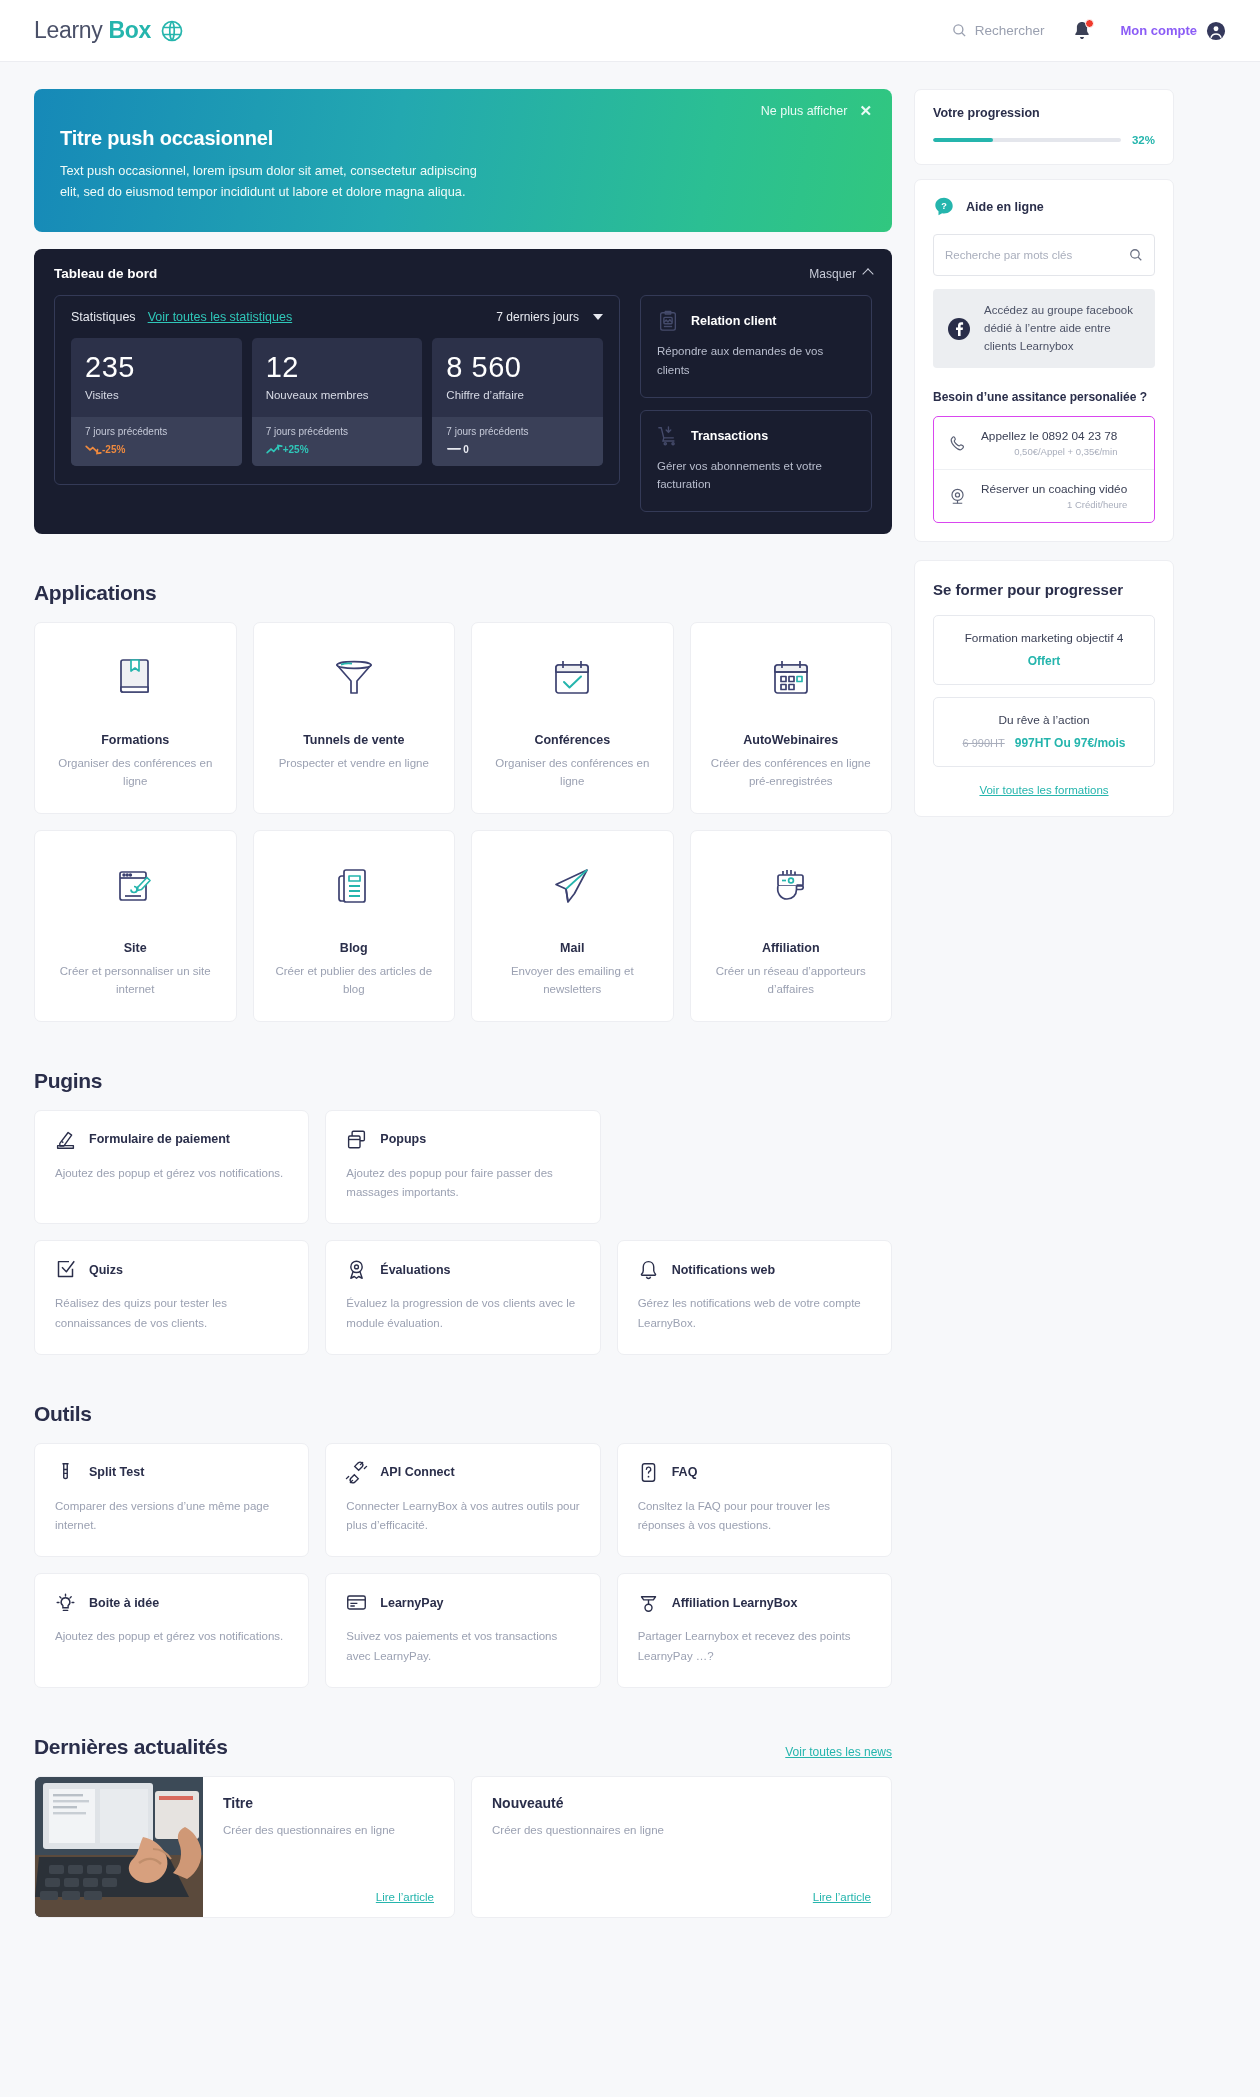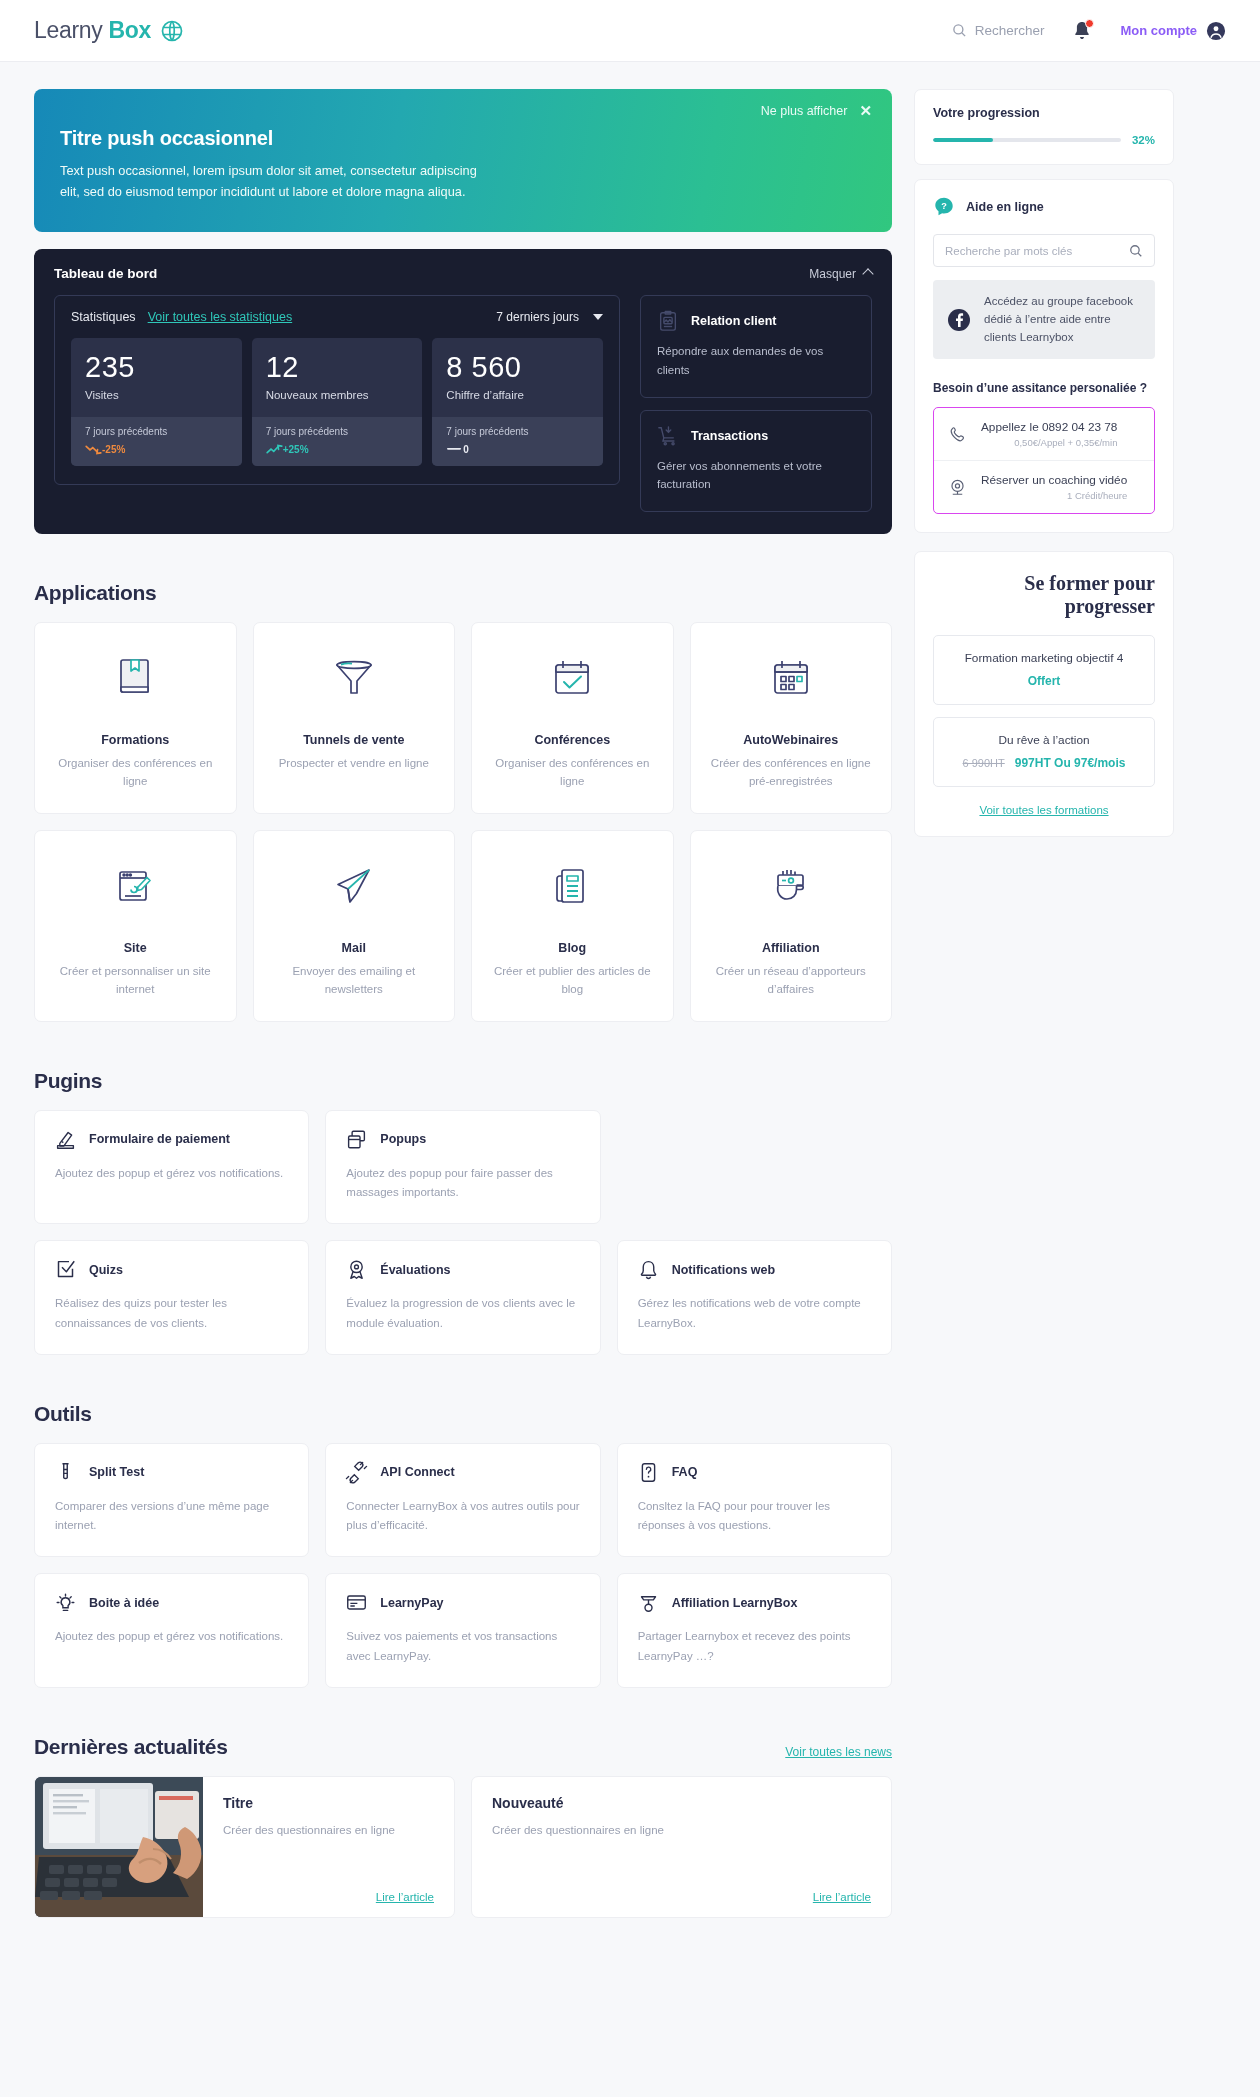--- a/index.html
+++ b/index.html
@@ -119,38 +119,38 @@
   .scard + .scard{margin-top:14px;}
   .prog-t{font-size:12.5px;font-weight:700;color:#2a2e4a;margin-bottom:14px;}
   .prog-row{display:flex;align-items:center;gap:11px;}
   .prog-track{flex:1;height:4px;border-radius:3px;background:#e4e6ec;overflow:hidden;}
   .prog-fill{height:100%;background:#25b5ad;border-radius:3px;}
   .prog-pct{font-size:11.5px;font-weight:700;color:#25b5ad;}
 
   .help-h{display:flex;align-items:center;gap:11px;margin-bottom:16px;}
   .help-h .t{font-size:12.5px;font-weight:700;color:#2a2e4a;}
   .kw{
-    border:1px solid #e3e5ea;border-radius:4px;height:33px;display:flex;align-items:center;
+    border:1px solid #e3e5ea;border-radius:4px;height:42px;display:flex;align-items:center;
     padding:0 11px;gap:8px;
   }
   .kw input{border:0;outline:0;flex:1;font-size:11.5px;color:#2a2e4a;font-family:inherit;background:transparent;}
   .kw input::placeholder{color:#a9aebc;}
   .fb{
     background:#eceef1;border-radius:4px;margin-top:13px;padding:13px 14px;display:flex;gap:13px;align-items:center;
     cursor:pointer;
   }
   .fb p{font-size:11.5px;color:#4c5266;line-height:1.55;}
   .assist-t{font-size:12px;font-weight:700;color:#2a2e4a;margin:22px 0 12px 0;}
   .assist-box{border:1px solid #d946ef;border-radius:5px;overflow:hidden;text-align:right;}
   .assist-row{display:flex;gap:14px;align-items:center;padding:12px 14px;cursor:pointer;}
   .assist-row + .assist-row{border-top:1px solid #eef0f3;}
   .assist-row .m{font-size:11.8px;color:#3b4055;}
   .assist-row .s{font-size:9.5px;color:#a9aebc;margin-top:3px;}
 
-  .sf-t{font-size:20px;font-weight:700;color:#2a2e4a;text-align:right;margin-bottom:17px;font-family:Liberation Serif, serif;}
+  .sf-t{font-size:15px;font-weight:700;color:#2a2e4a;text-align:left;margin-bottom:17px;}
   .sf-item{border:1px solid #e7e9ee;border-radius:5px;padding:15px 12px 16px 12px;text-align:center;cursor:pointer;}
   .sf-item + .sf-item{margin-top:12px;}
   .sf-item .n{font-size:11.8px;color:#3b4055;margin-bottom:9px;}
   .sf-item .offer{font-size:12px;font-weight:700;color:#25b5ad;}
   .sf-price{display:flex;align-items:center;justify-content:center;gap:10px;}
   .sf-old{font-size:11px;color:#a9aebc;text-decoration:line-through;}
   .sf-new{font-size:12px;font-weight:700;color:#25b5ad;}
   .sf-more{display:block;text-align:center;margin-top:17px;color:#25b5ad;font-size:11.5px;text-decoration:underline;cursor:pointer;}
 
   .mt48{margin-top:47px;}
@@ -399,41 +399,41 @@
               <path d="M17 24.5a3 3 0 1 0 3-3" stroke="#25b5ad"></path>
               <path d="M24.5 21.5L33 12.5l3 3-8.5 9-4 1 .5-4z" fill="#fff" stroke="#25b5ad"></path>
             </svg>
           </div>
           <div class="t">Site</div>
           <div class="d">Créer et personnaliser un site internet</div>
         </div>
 
         <div class="app">
           <div class="ic">
-            <svg viewBox="0 0 44 42" width="44" height="42" fill="none" stroke="#3c4170" stroke-width="1.7" stroke-linejoin="round">
-              <path d="M37 5L6 19.5l10 4.5 2 13 6.5-8.5L37 5z" fill="#fff"></path>
-              <path d="M37 5L16 24" stroke="#25b5ad"></path>
-              <path d="M16 24l2 13"></path>
-            </svg>
-          </div>
-          <div class="t">Mail</div>
-          <div class="d">Envoyer des emailing et newsletters</div>
-        </div>
-
-        <div class="app">
-          <div class="ic">
             <svg viewBox="0 0 42 42" width="42" height="42" fill="none" stroke="#3c4170" stroke-width="1.7" stroke-linejoin="round">
               <rect x="11" y="5" width="21" height="32" rx="2" fill="#fff"></rect>
               <path d="M11 11H8.5A2.5 2.5 0 0 0 6 13.5v20A2.5 2.5 0 0 0 8.5 36H11"></path>
               <rect x="16" y="11" width="11" height="5" stroke="#25b5ad"></rect>
               <path d="M16 21h11M16 26h11M16 31h11" stroke="#25b5ad" stroke-width="2"></path>
             </svg>
           </div>
           <div class="t">Blog</div>
           <div class="d">Créer et publier des articles de blog</div>
+        </div>
+
+        <div class="app">
+          <div class="ic">
+            <svg viewBox="0 0 44 42" width="44" height="42" fill="none" stroke="#3c4170" stroke-width="1.7" stroke-linejoin="round">
+              <path d="M37 5L6 19.5l10 4.5 2 13 6.5-8.5L37 5z" fill="#fff"></path>
+              <path d="M37 5L16 24" stroke="#25b5ad"></path>
+              <path d="M16 24l2 13"></path>
+            </svg>
+          </div>
+          <div class="t">Mail</div>
+          <div class="d">Envoyer des emailing et newsletters</div>
         </div>
 
         <div class="app">
           <div class="ic">
             <svg viewBox="0 0 42 42" width="42" height="42" fill="none" stroke="#3c4170" stroke-width="1.7" stroke-linejoin="round">
               <path d="M13 10v-4M17 9.5V5M21 9.5V5M25 10.5V6.5"></path>
               <rect x="8" y="10" width="25" height="11" rx="1.8" fill="#fff"></rect>
               <path d="M12 15.5h4" stroke="#25b5ad"></path>
                 <circle cx="21" cy="15.5" r="2.4" stroke="#25b5ad"></circle>
               <path d="M8 21c-1.5 6.5 2.5 13 9 13 5.5 0 9.5-4 9.5-9.5V21" fill="#fff"></path>

